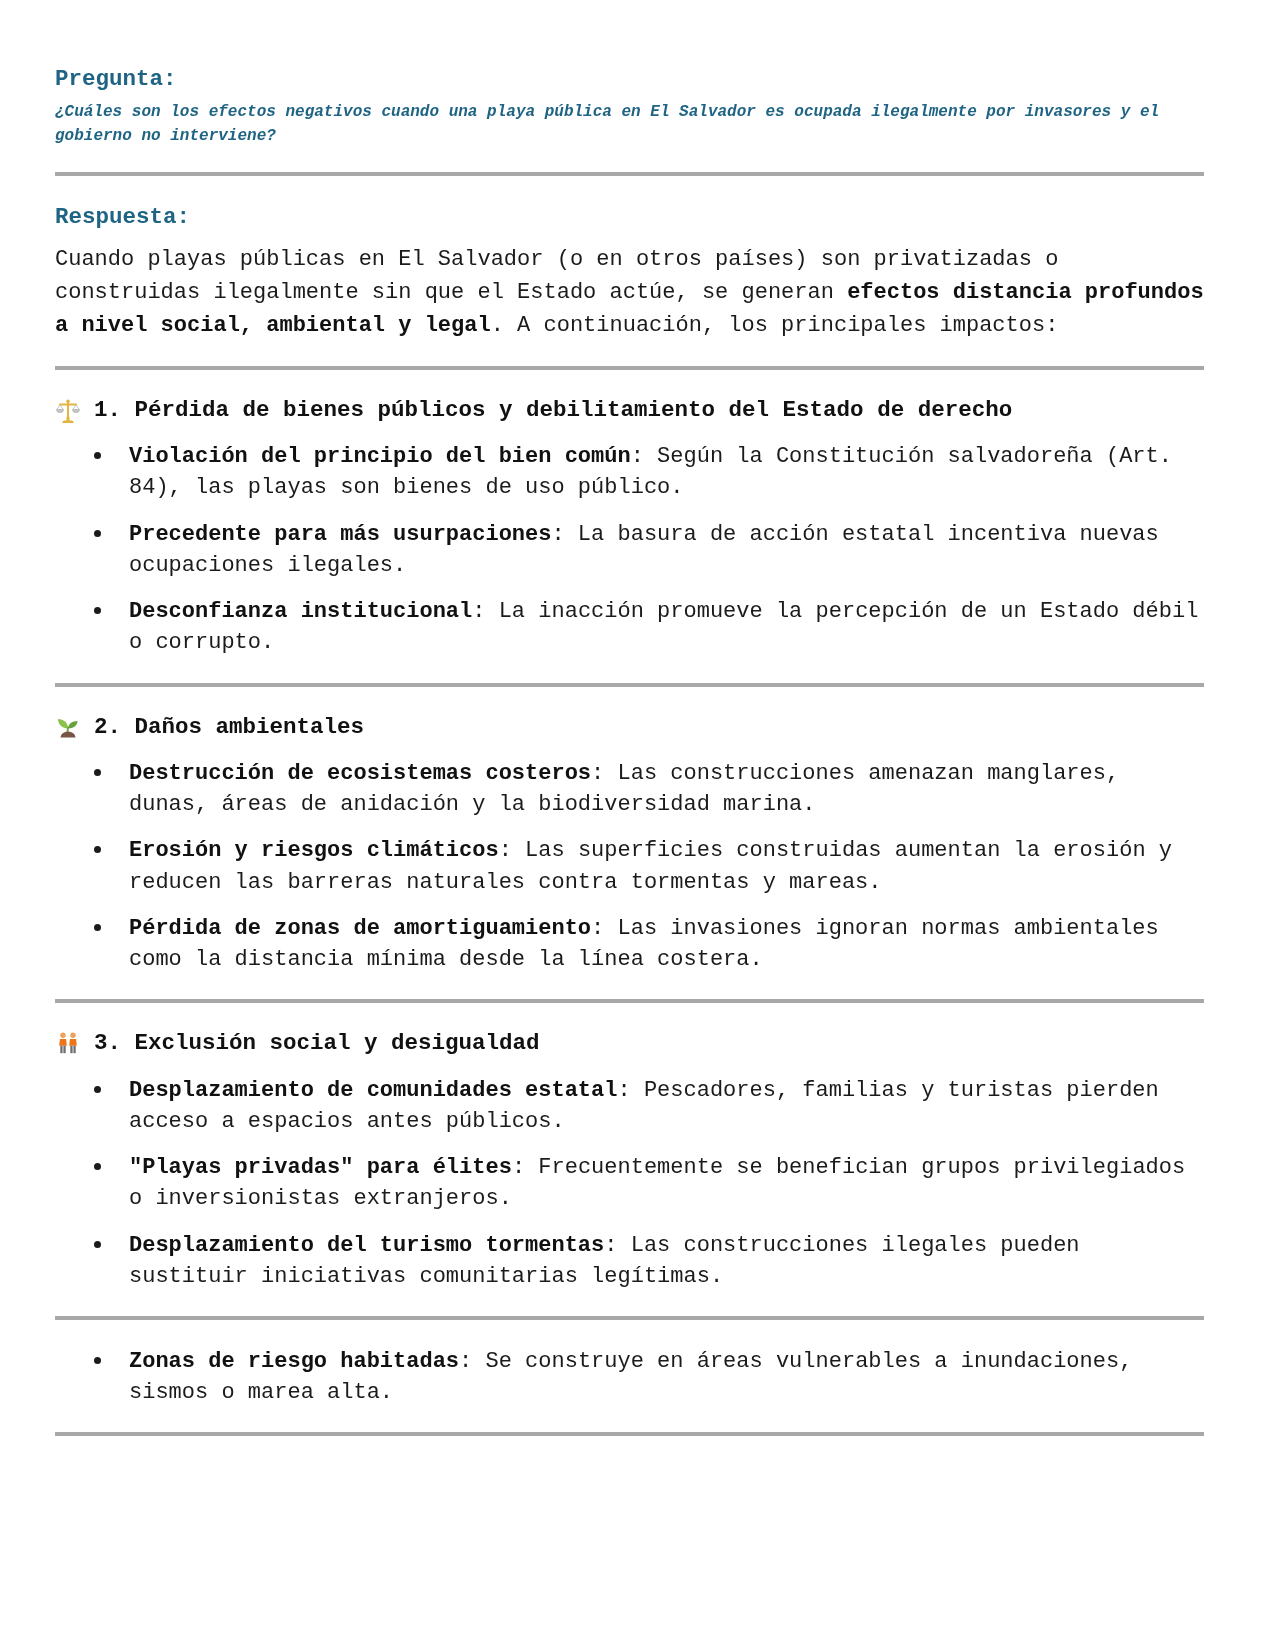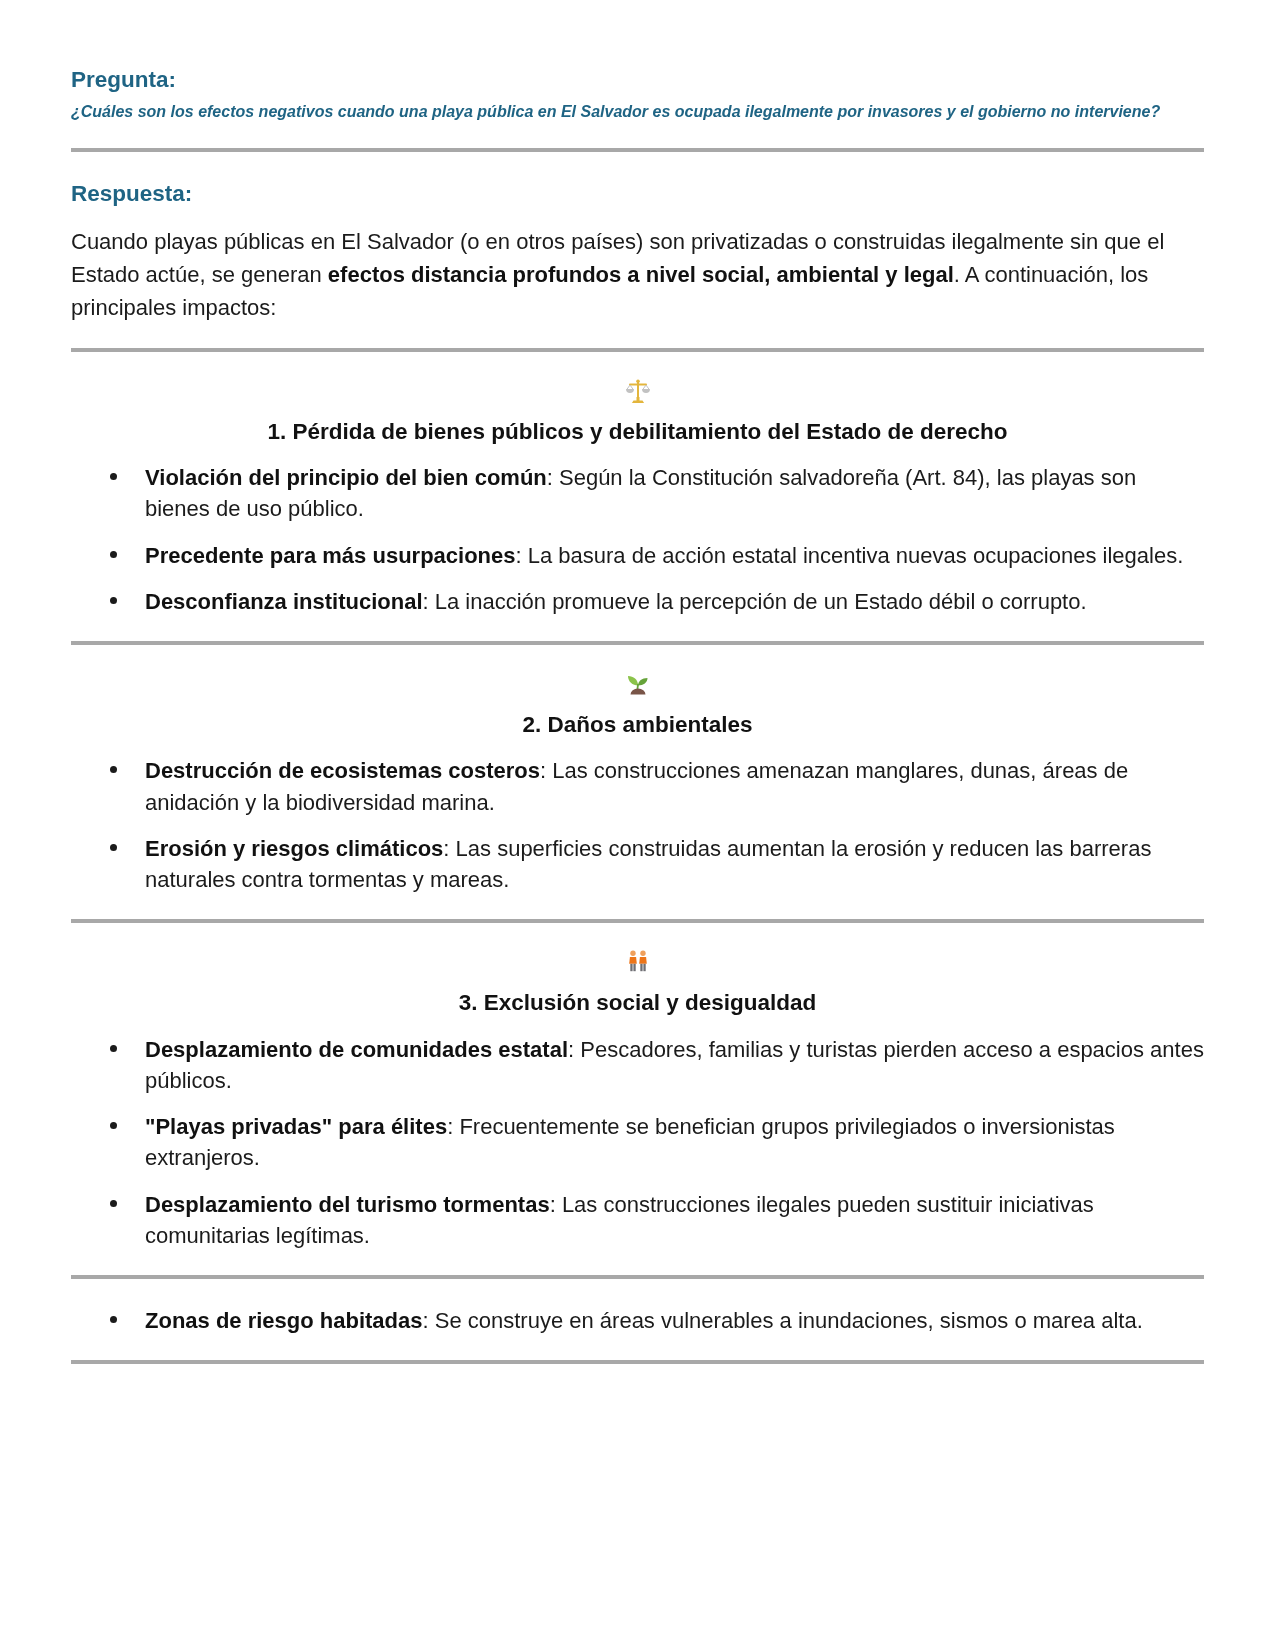--- a/index.html
+++ b/index.html
@@ -9,21 +9,22 @@
   }
   body {
     width: 1275px;
     height: 1650px;
     overflow: hidden;
     font-family: "Liberation Sans", sans-serif;
     color: #1b1b1b;
     font-size: 22px;
   }
   .page {
-    padding: 64px 71px 0 71px;
+    padding: 64px 71px 0 55px;
+    font-family: Liberation Mono, monospace;
   }
   .q-label, .r-label {
     color: #1f6484;
     font-weight: bold;
     font-size: 22.5px;
     line-height: 1.4;
   }
   .q-label { margin-bottom: 4px; }
   .q-text {
     color: #1f6484;
@@ -31,33 +32,32 @@
     font-style: italic;
     font-size: 16px;
     line-height: 1.5;
   }
   hr.divider {
     border: 0;
     height: 4px;
     background: #a8a8a8;
     margin: 24px 0 26px 0;
   }
-  .r-label { margin-bottom: 16px; }
+  .r-label { margin-bottom: 10px; }
   .intro {
     margin: 0;
     line-height: 1.5;
   }
   .intro strong, li strong, h2 { color: #111111; }
   section { margin: 0; }
   .sec-head {
     display: flex;
     align-items: center;
     gap: 13px;
     margin: 0 0 16px 0;
-    flex-direction: column;
   }
   .sec-head .icon {
     width: 26px;
     height: 26px;
     flex: 0 0 26px;
     display: inline-block;
   }
   h2 {
     font-size: 22.5px;
     font-weight: bold;
@@ -135,20 +135,21 @@
           <path d="M13 14.5 C13 10 17 7 22.5 7 C22.5 11.5 18.5 14.5 13 14.5 Z" fill="#66A33A"></path>
           <path d="M12.3 20 C12.3 17 13 15.5 13 13" stroke="#66A33A" stroke-width="1.8" fill="none"></path>
           <path d="M5.5 23.5 A7.5 6 0 0 1 20.5 23.5 Z" fill="#795548"></path>
         </svg>
       </span>
       <h2>2. Daños ambientales</h2>
     </div>
     <ul class="bullets">
       <li><strong>Destrucción de ecosistemas costeros</strong><span>: Las construcciones amenazan manglares, dunas, áreas de anidación y la biodiversidad marina.</span></li>
       <li><strong>Erosión y riesgos climáticos</strong><span>: Las superficies construidas aumentan la erosión y reducen las barreras naturales contra tormentas y mareas.</span></li>
+      <li><strong>Pérdida de zonas de amortiguamiento</strong><span>: Las invasiones ignoran normas ambientales como la distancia mínima desde la línea costera.</span></li>
     </ul>
   </section>
 
   <hr class="divider">
 
   <section>
     <div class="sec-head">
       <span class="icon">
         <svg width="26" height="26" viewBox="0 0 26 26">
           <circle cx="8" cy="4.2" r="2.7" fill="#EFA05C"></circle>

